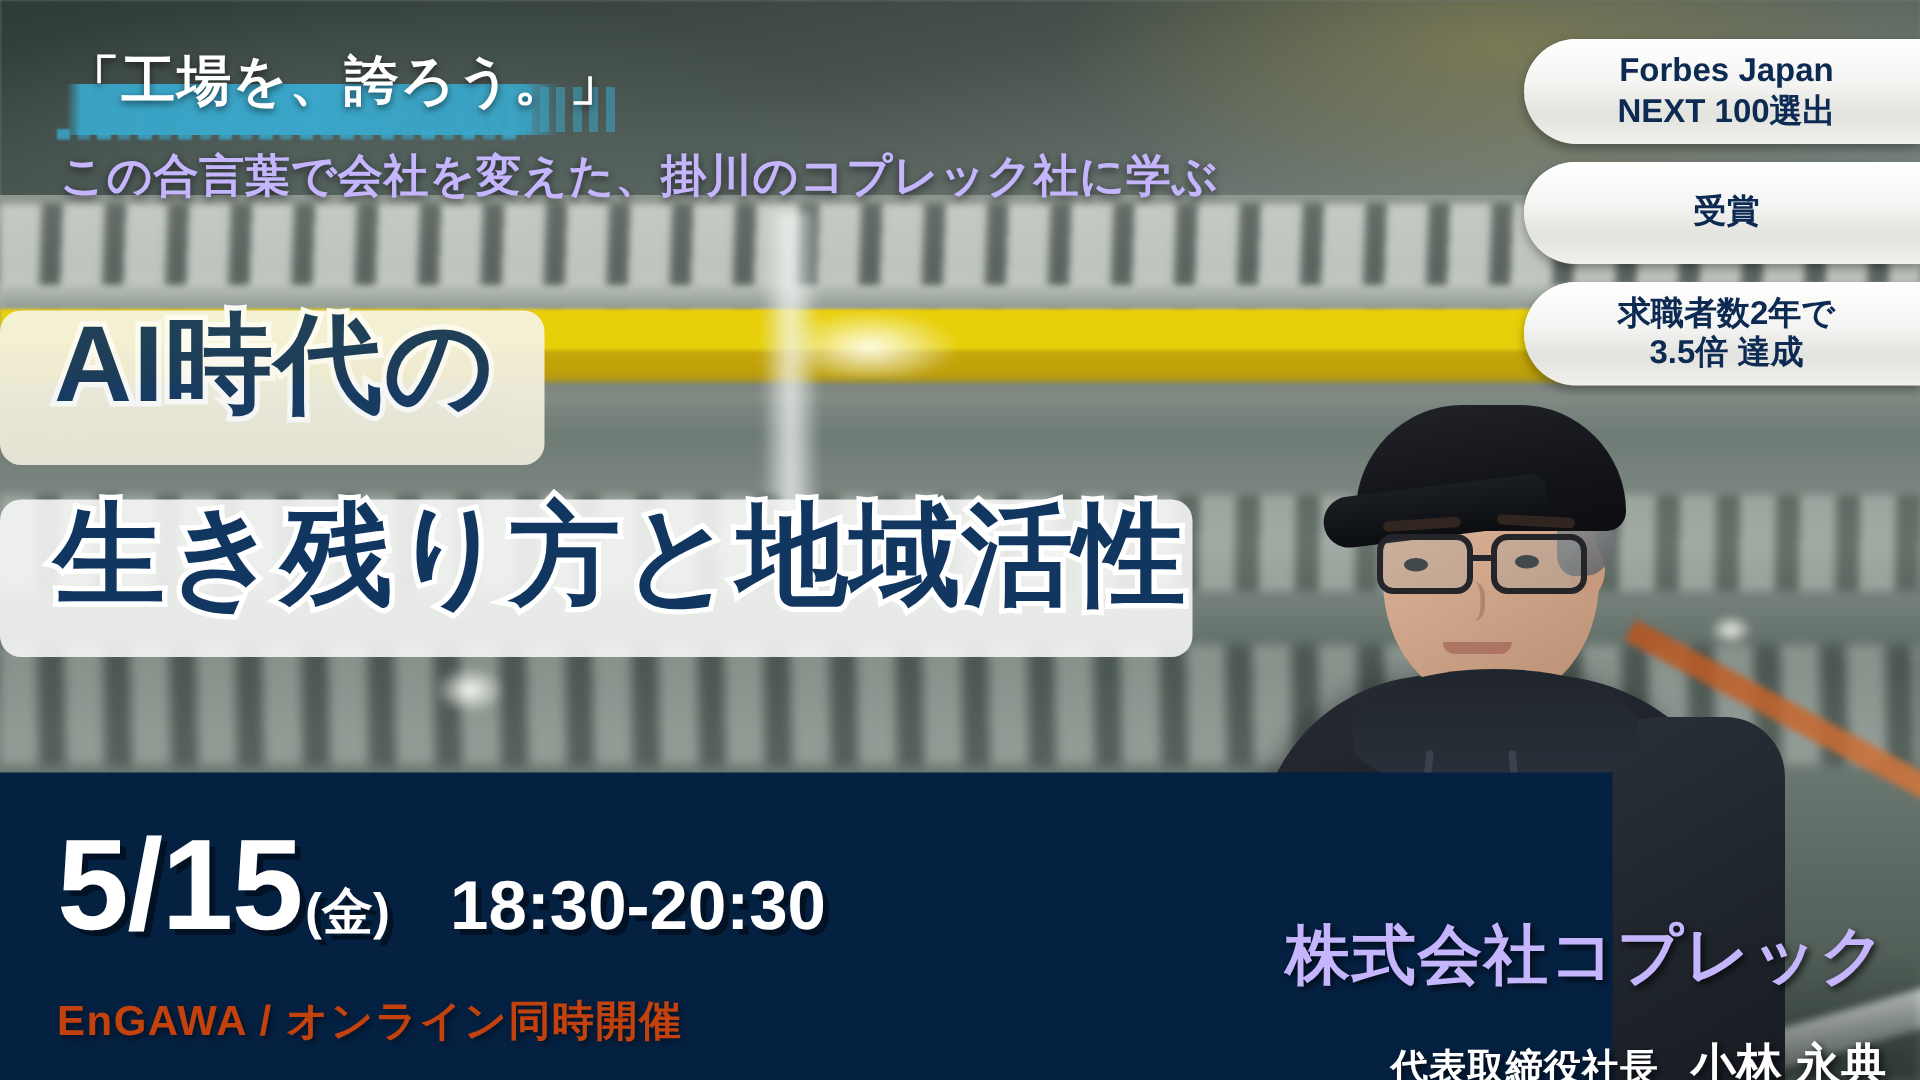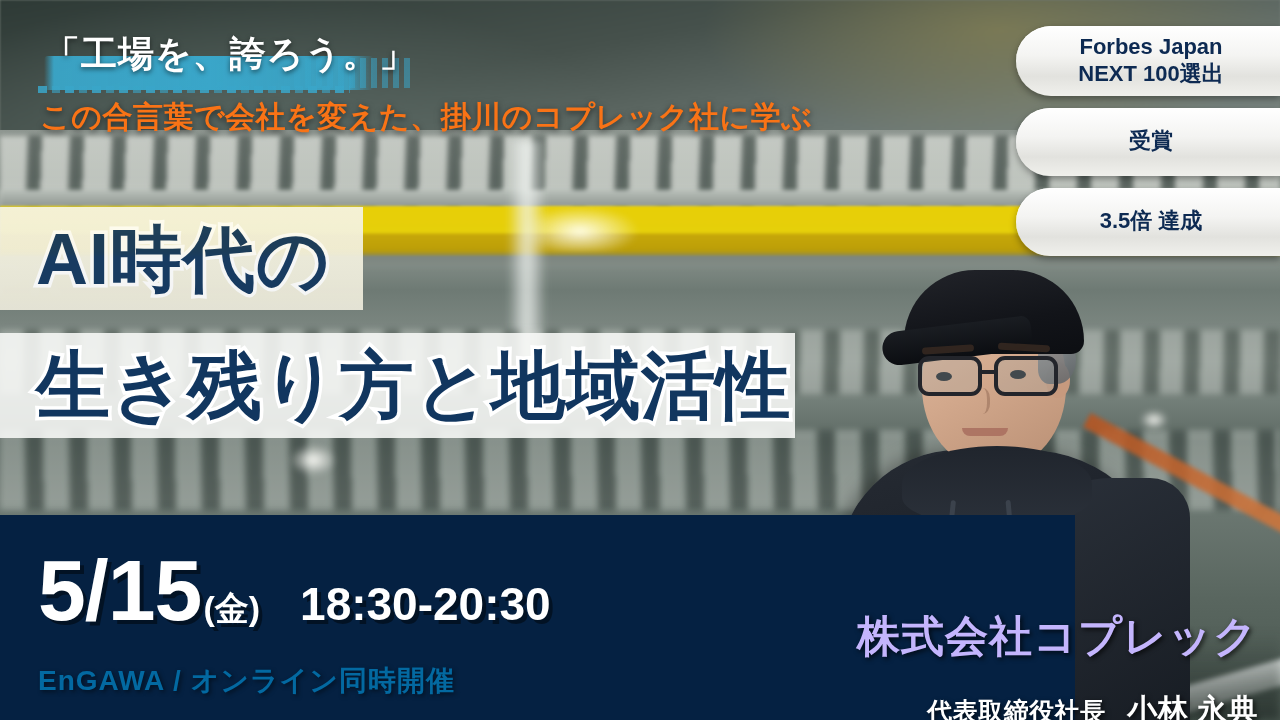--- a/index.html
+++ b/index.html
@@ -231,21 +231,21 @@
     filter:blur(.5px);
   }
   .kicker{
     position:absolute; left:44px; top:30px; z-index:3;
     font-size:36px; font-weight:700; color:#fff; letter-spacing:1px;
     text-shadow:0 2px 5px rgba(0,0,0,.55);
     white-space:nowrap;
   }
   .subkicker{
     position:absolute; left:40px; top:97px; z-index:3;
-    font-size:30px; font-weight:700; color:#f97316; letter-spacing:.5px;
+    font-size:30px; font-weight:700; color:#c4b5fd; letter-spacing:.5px;
     text-shadow:0 2px 6px rgba(0,0,0,.6);
     white-space:nowrap;
   }
 
   
   .badges{
     position:absolute; right:0; top:26px; z-index:9;
     display:flex; flex-direction:column; gap:12px; align-items:flex-end;
   }
   .badge{
@@ -255,21 +255,21 @@
     border-radius:36px 0 0 36px;
     box-shadow:0 3px 7px rgba(0,0,0,.35), inset 0 1px 0 rgba(255,255,255,.95);
     color:#0d2a52;
     font-weight:700; font-size:22px; line-height:1.22; text-align:center;
     padding:8px 14px 8px 20px;
   }
   .badge span{ display:block; white-space:nowrap; }
 
   
   .title-band{
-    position:absolute; z-index:6; display:flex; align-items:center;
+    position:absolute; z-index:6; display:flex; border-radius:14px;
   }
   .band1{
     left:0; top:207px; width:363px; height:103px;
     background:linear-gradient(180deg,#f6f4e4 0%,#f3f1df 50%,#eceadb 100%);
     opacity:.93;
     padding-left:36px;
   }
   .band2{
     left:0; top:333px; width:795px; height:105px;
     background:rgba(248,249,247,.88);
@@ -292,21 +292,21 @@
   .footer-date{
     position:absolute; left:38px; top:547px; z-index:7;
     display:flex; align-items:baseline; white-space:nowrap;
     text-shadow:4px 4px 0 rgba(0,0,0,.45);
   }
   .d-big{ font-size:86px; font-weight:700; color:#fff; line-height:1; letter-spacing:-1px; }
   .d-dow{ font-size:34px; font-weight:700; color:#fff; margin-left:2px; }
   .d-time{ font-size:46px; font-weight:700; color:#fff; margin-left:40px; letter-spacing:0; }
   .footer-venue{
     position:absolute; left:38px; top:662px; z-index:7;
-    font-size:28px; font-weight:700; color:#0369a1; letter-spacing:1px;
+    font-size:28px; font-weight:700; color:#c2410c; letter-spacing:1px;
     text-shadow:2px 2px 4px rgba(0,0,0,.5);
     white-space:nowrap;
   }
 
   
   .speaker{
     position:absolute; right:22px; top:608px; z-index:8; text-align:right;
   }
   .sp-company{
     font-size:43px; font-weight:700; color:#c4b5fd; letter-spacing:1px;
@@ -382,20 +382,21 @@
 
   <div class="badges">
     <div class="badge">
       <span>Forbes Japan</span>
       <span>NEXT 100選出</span>
     </div>
     <div class="badge">
       <span>受賞</span>
     </div>
     <div class="badge">
+      <span>求職者数2年で</span>
       <span>3.5倍 達成</span>
     </div>
   </div>
 
   <div class="title-band band1">
     <div class="title-text">AI時代の</div>
   </div>
   <div class="title-band band2">
     <div class="title-text">生き残り方と地域活性</div>
   </div>

